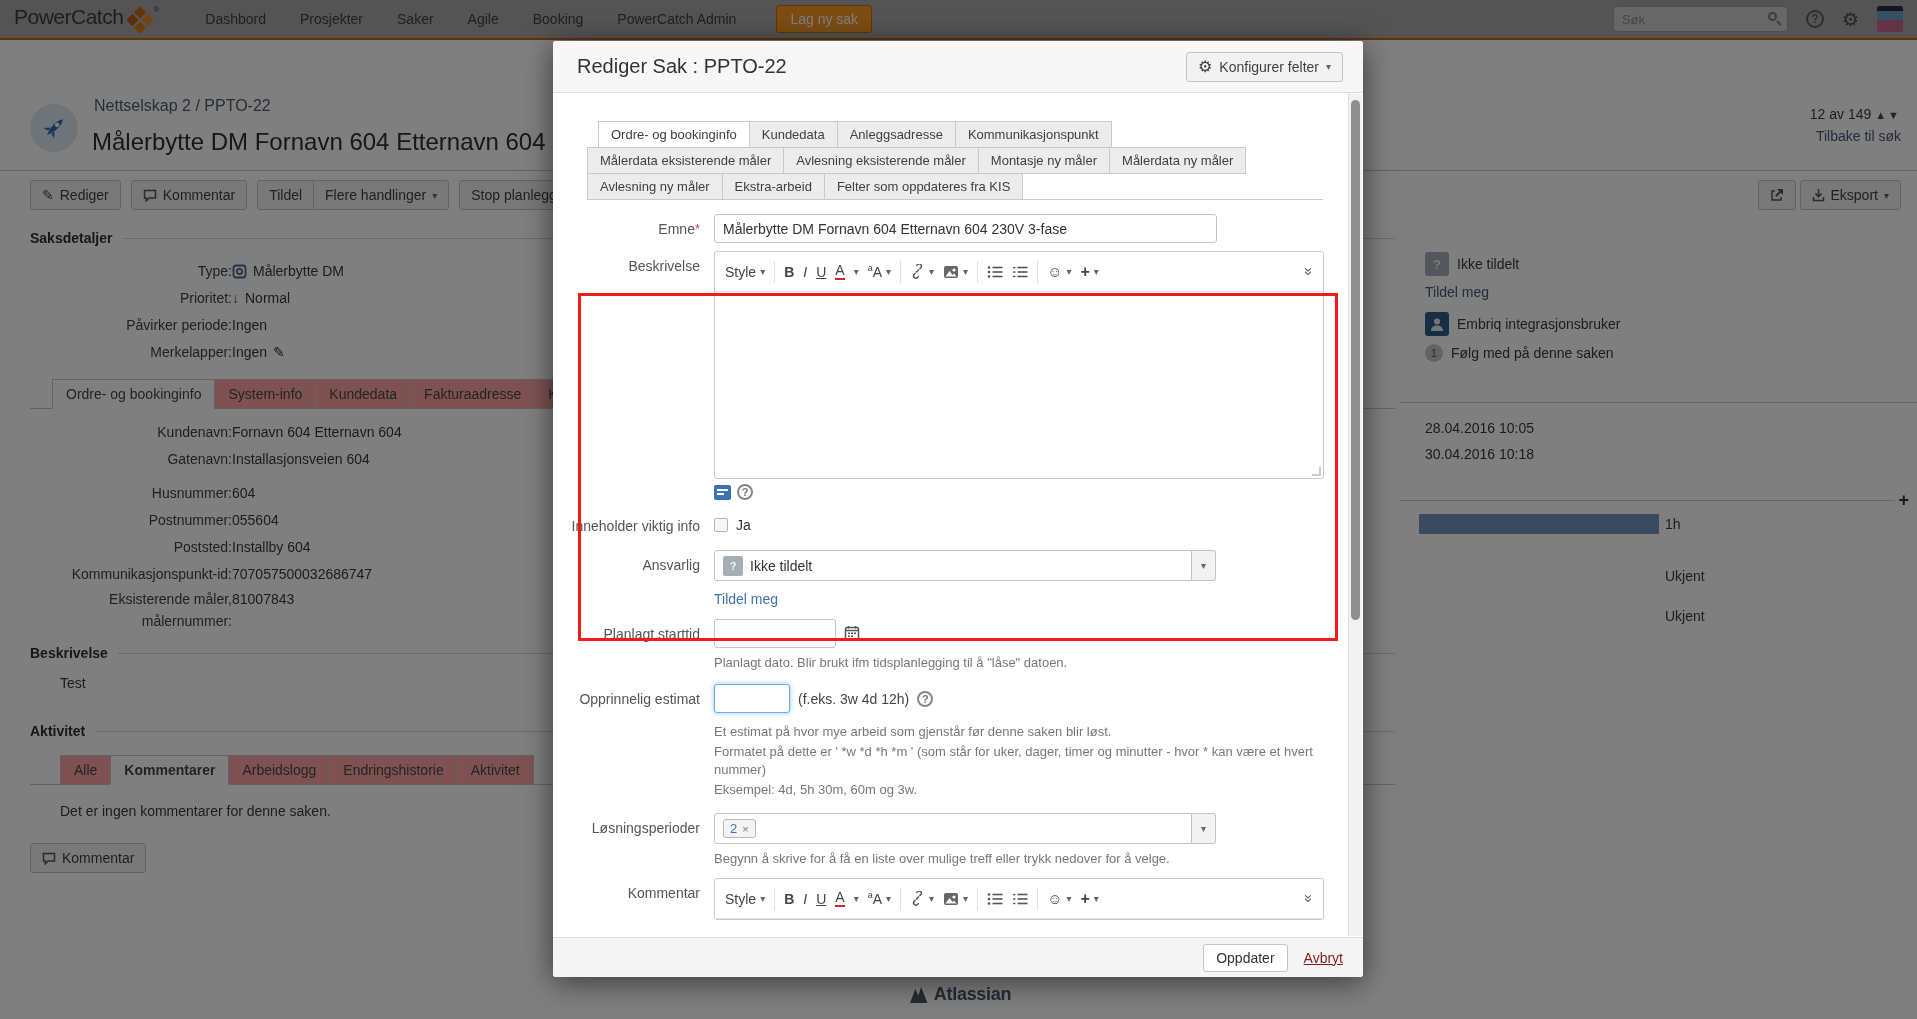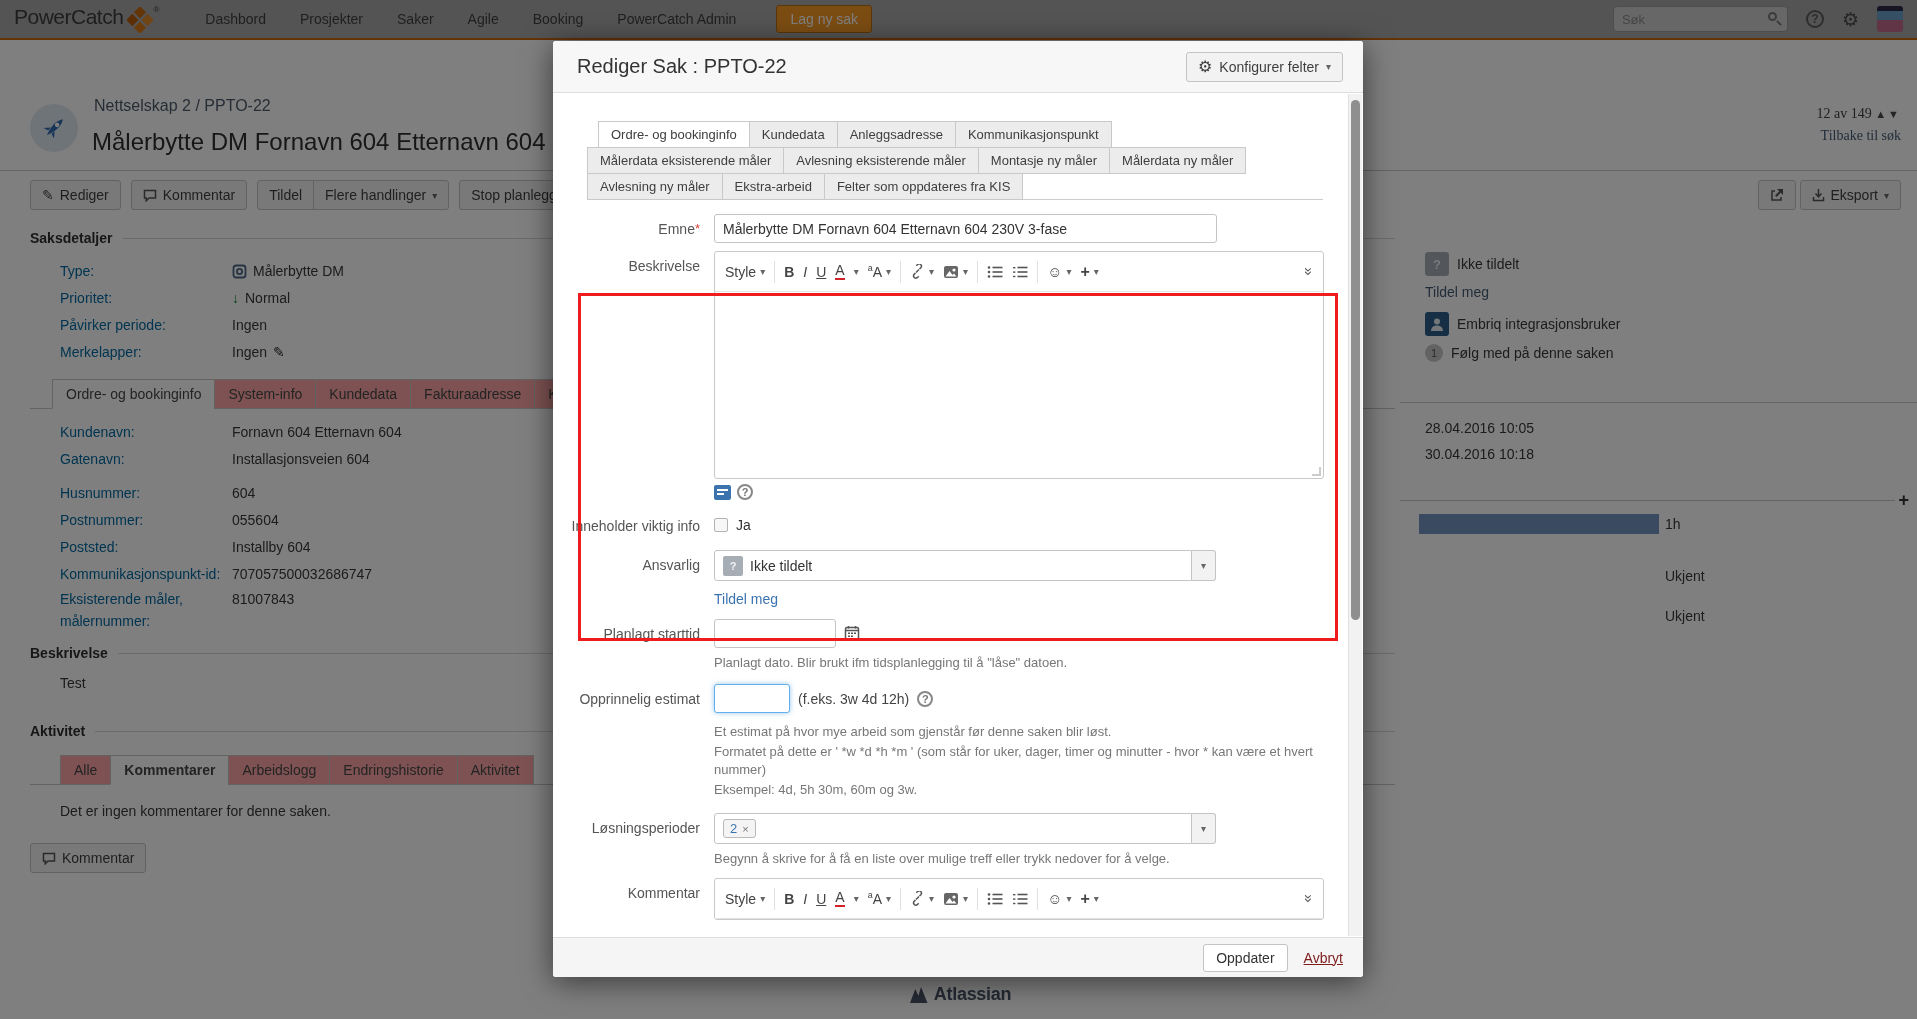--- a/index.html
+++ b/index.html
@@ -38,28 +38,28 @@
   
   .btn{display:inline-flex;align-items:center;gap:6px;height:30px;padding:0 11px;background:#f2f2f2;border:1px solid #c4c4c4;border-radius:3px;font-size:14px;color:#3f3f3f;cursor:pointer;white-space:nowrap;}
   .btngroup{display:inline-flex;}
   .btngroup .btn{border-radius:0;margin-left:-1px;}
   .btngroup .btn:first-child{border-radius:3px 0 0 3px;margin-left:0;}
   .btngroup .btn:last-child{border-radius:0 3px 3px 0;}
   .toolbar-left{position:absolute;left:30px;top:180px;display:flex;gap:10px;}
   .toolbar-right{position:absolute;right:16px;top:180px;display:flex;gap:4px;}
   .caret{font-size:10px;color:#666;}
   
-  .pager{position:absolute;right:16px;top:106px;text-align:right;font-size:14px;color:#3f3f3f;font-family:Liberation Serif, serif;}
+  .pager{position:absolute;right:16px;top:106px;text-align:right;font-size:14px;color:#3f3f3f;}
   .pager .arrows{color:#4a4a4a;font-size:11px;letter-spacing:2px;cursor:pointer;}
   .pager .back{margin-top:6px;color:#445a75;cursor:pointer;}
   
   .sect-head{display:flex;align-items:center;font-weight:bold;font-size:14px;color:#2f2f2f;}
   .sect-head .rule{flex:1;border-top:1px solid #d6d6d6;margin-left:10px;}
   .kv{display:flex;font-size:14px;line-height:27px;}
-  .kv .k{width:172px;color:#0369a1;flex:none;}
+  .kv .k{width:172px;color:#404040;flex:none;text-align:right;}
   .kv .v{color:#383838;display:flex;align-items:center;gap:6px;}
   
   .tabbar{display:flex;border-bottom:1px solid #c6c6c6;padding-left:22px;align-items:flex-end;}
   .tab{border:1px solid #c6c6c6;border-bottom:none;background:#fca5a5;padding:6px 13px;font-size:14px;color:#474747;margin-bottom:-1px;border-bottom:1px solid #c6c6c6;margin-right:-1px;cursor:pointer;white-space:nowrap;}
   .tab.active{background:#fff;border-bottom-color:#fff;}
   .tab.bold{font-weight:bold;}
   
   .rp-row{position:absolute;display:flex;align-items:center;gap:8px;font-size:14px;color:#383838;}
   .sq-avatar{width:24px;height:24px;border-radius:3px;flex:none;display:flex;align-items:center;justify-content:center;}
   .sq-avatar.gray{background:#a7adb5;color:#f2f3f5;font-weight:bold;font-size:13px;}

